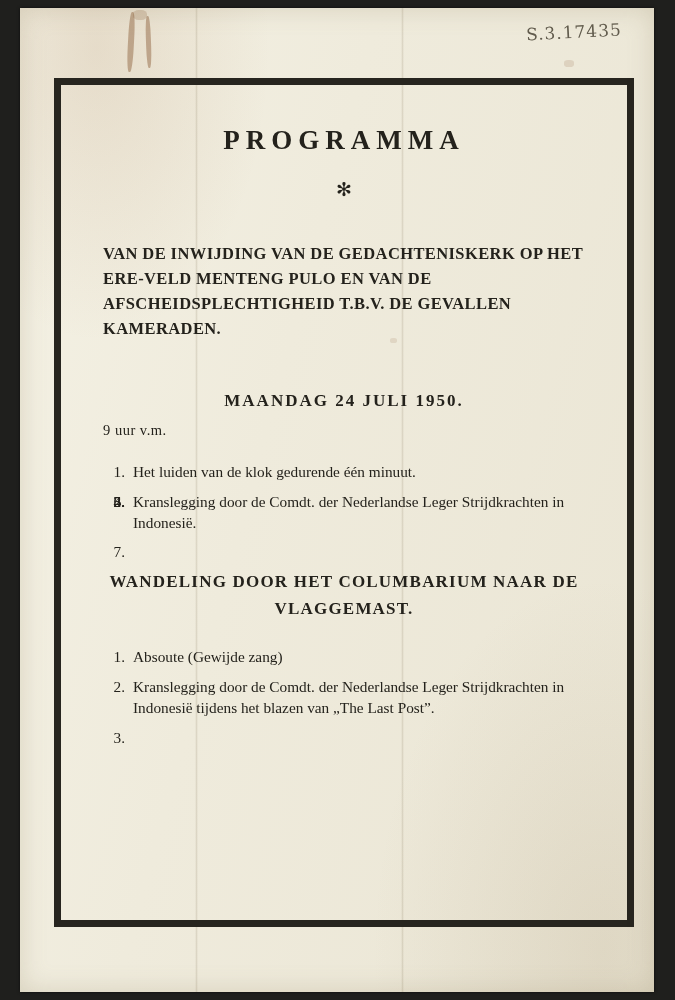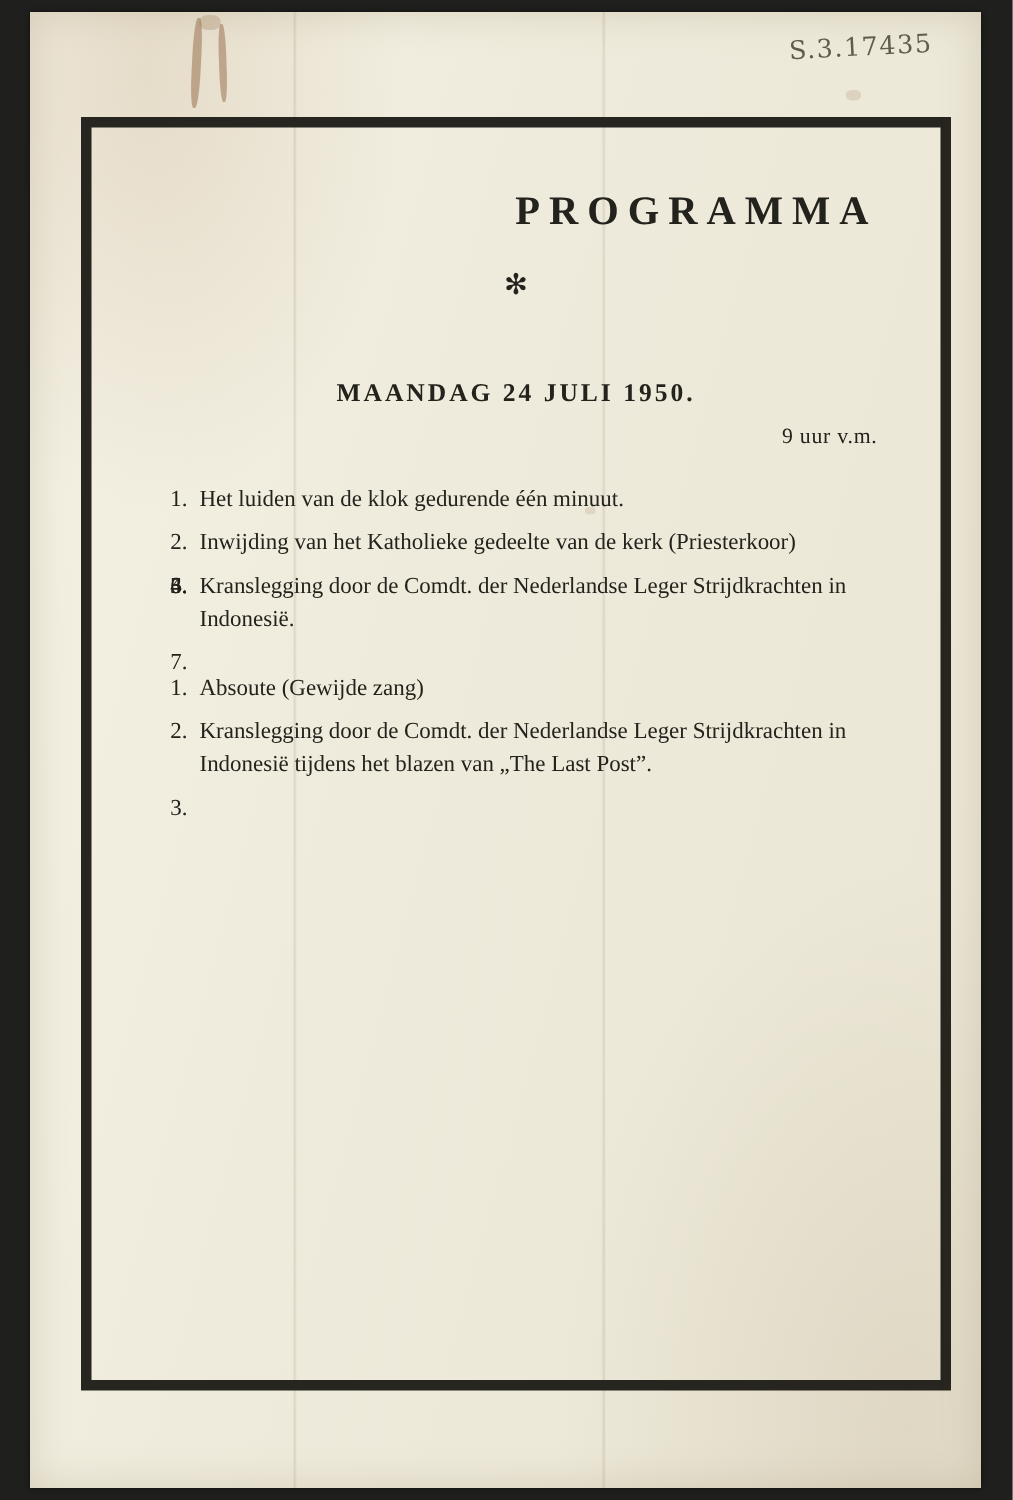--- a/index.html
+++ b/index.html
@@ -86,21 +86,21 @@
 
   #content {
     position: absolute;
     left: 42px;
     right: 42px;
     top: 34px;
     color: #24221c;
   }
 
   .title {
-    text-align: right;
+    text-align: center;
     font-size: 27px;
     font-weight: bold;
     letter-spacing: 6px;
     margin: 6px 0 0 0;
   }
   .asterisk {
     text-align: center;
     font-size: 19px;
     margin: 22px 0 0 0;
     letter-spacing: 0;
@@ -116,21 +116,21 @@
   }
 
   .date {
     text-align: center;
     font-size: 17px;
     font-weight: bold;
     letter-spacing: 2px;
     margin: 50px 0 0 0;
   }
   .time {
-    text-align: right;
+    text-align: left;
     font-size: 14.5px;
     margin: 11px 0 0 0;
     letter-spacing: .5px;
   }
 
   ol.program {
     list-style: none;
     margin: 22px 0 0 0;
     padding: 0;
   }
@@ -189,35 +189,37 @@
 
     <div id="archive-number">S.3.17435</div>
 
     <div id="frame">
       <div id="content">
 
         <div class="title">PROGRAMMA</div>
 
         <div class="asterisk">✻</div>
 
+        <div class="subtitle">VAN DE INWIJDING VAN DE GEDACHTENISKERK OP HET ERE-VELD MENTENG PULO EN VAN DE AFSCHEIDSPLECHTIGHEID T.B.V. DE GEVALLEN KAMERADEN.</div>
 
         <div class="date">MAANDAG 24 JULI 1950.</div>
 
         <div class="time">9 uur v.m.</div>
 
         <ol class="program first" id="list-part-one">
             <li><span class="num">1.</span><span>Het luiden van de klok gedurende één minuut.</span></li>
-            <li><span class="num">2.</span><span>Inwijding van het Katholieke gedeelte van de kerk (Priesterkoor)</span></li>
+            <li><span class="num">2.</span></li>
             <li><span class="num">3.</span></li>
             <li><span class="num">4.</span></li>
             <li><span class="num">5.</span></li>
             <li><span class="num">6.</span><span>Kranslegging door de Comdt. der Nederlandse Leger Strijdkrachten in Indonesië.</span></li>
             <li><span class="num">7.</span></li>
           </ol>
 
+        <div class="section-heading">WANDELING DOOR HET COLUMBARIUM NAAR DE VLAGGEMAST.</div>
 
         <ol class="program second" id="list-part-two">
             <li><span class="num">1.</span><span>Absoute (Gewijde zang)</span></li>
             <li><span class="num">2.</span><span>Kranslegging door de Comdt. der Nederlandse Leger Strijdkrachten in Indonesië tijdens het blazen van „The Last Post”.</span></li>
             <li><span class="num">3.</span></li>
           </ol>
 
       </div>
     </div>
   </div>

